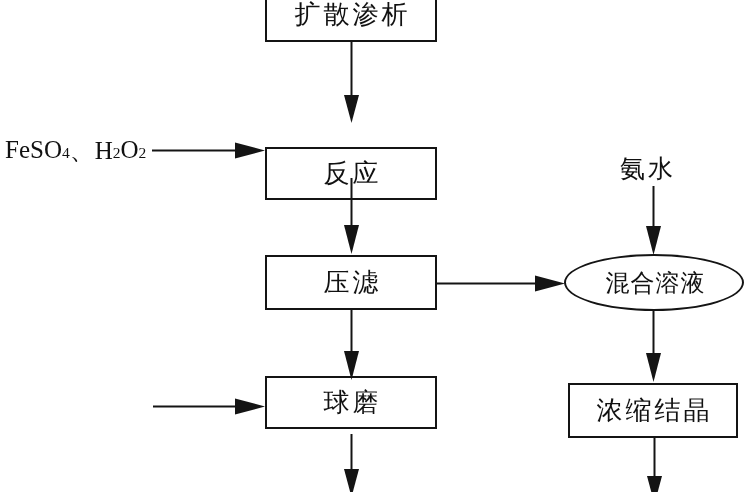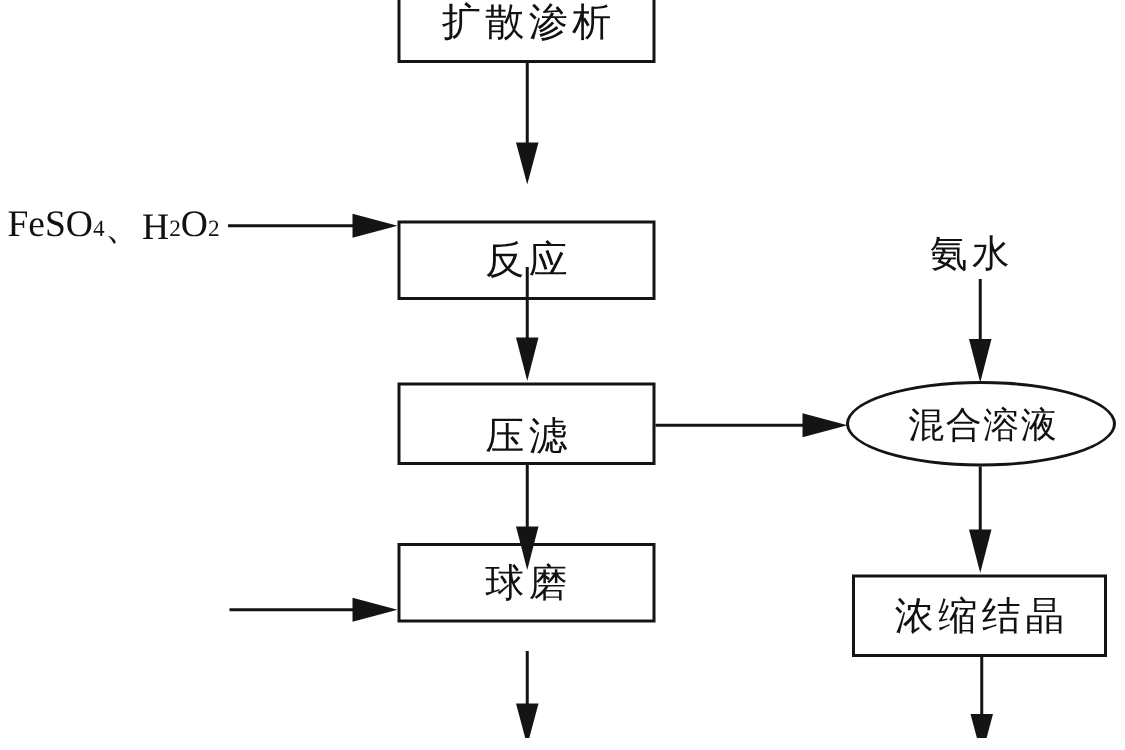--- a/index.html
+++ b/index.html
@@ -56,29 +56,29 @@
 <div id="stage">
 
   <div class="node" style="left:265px; top:-14px; width:172px; height:56px;">
     <span>扩散渗析</span>
   </div>
 
   <div class="node" style="left:265px; top:125px; width:172px; height:53px;margin-top:22px;">
     <span>反应</span>
   </div>
 
-  <div class="node" style="left:265px; top:255px; width:172px; height:55px;align-items:flex-end;">
+  <div class="node" style="left:265px; top:255px; width:172px; height:55px;">
     <span>压滤</span>
   </div>
 
   <div class="node ellipse" style="left:564px; top:254px; width:180px; height:57px;text-align:right;">
     <span>混合溶液</span>
   </div>
 
-  <div class="node" style="left:265px; top:362px; width:172px; height:53px;">
+  <div class="node" style="left:265px; top:376px; width:172px; height:53px;">
     <span>球磨</span>
   </div>
 
   <div class="node" style="left:568px; top:383px; width:170px; height:55px;">
     <span>浓缩结晶</span>
   </div>
 
   <div class="node" style="left:265px; top:496px; width:172px; height:30px;"></div>
 
   <div class="freelabel" style="left:5px; top:132px; height:36px;">

